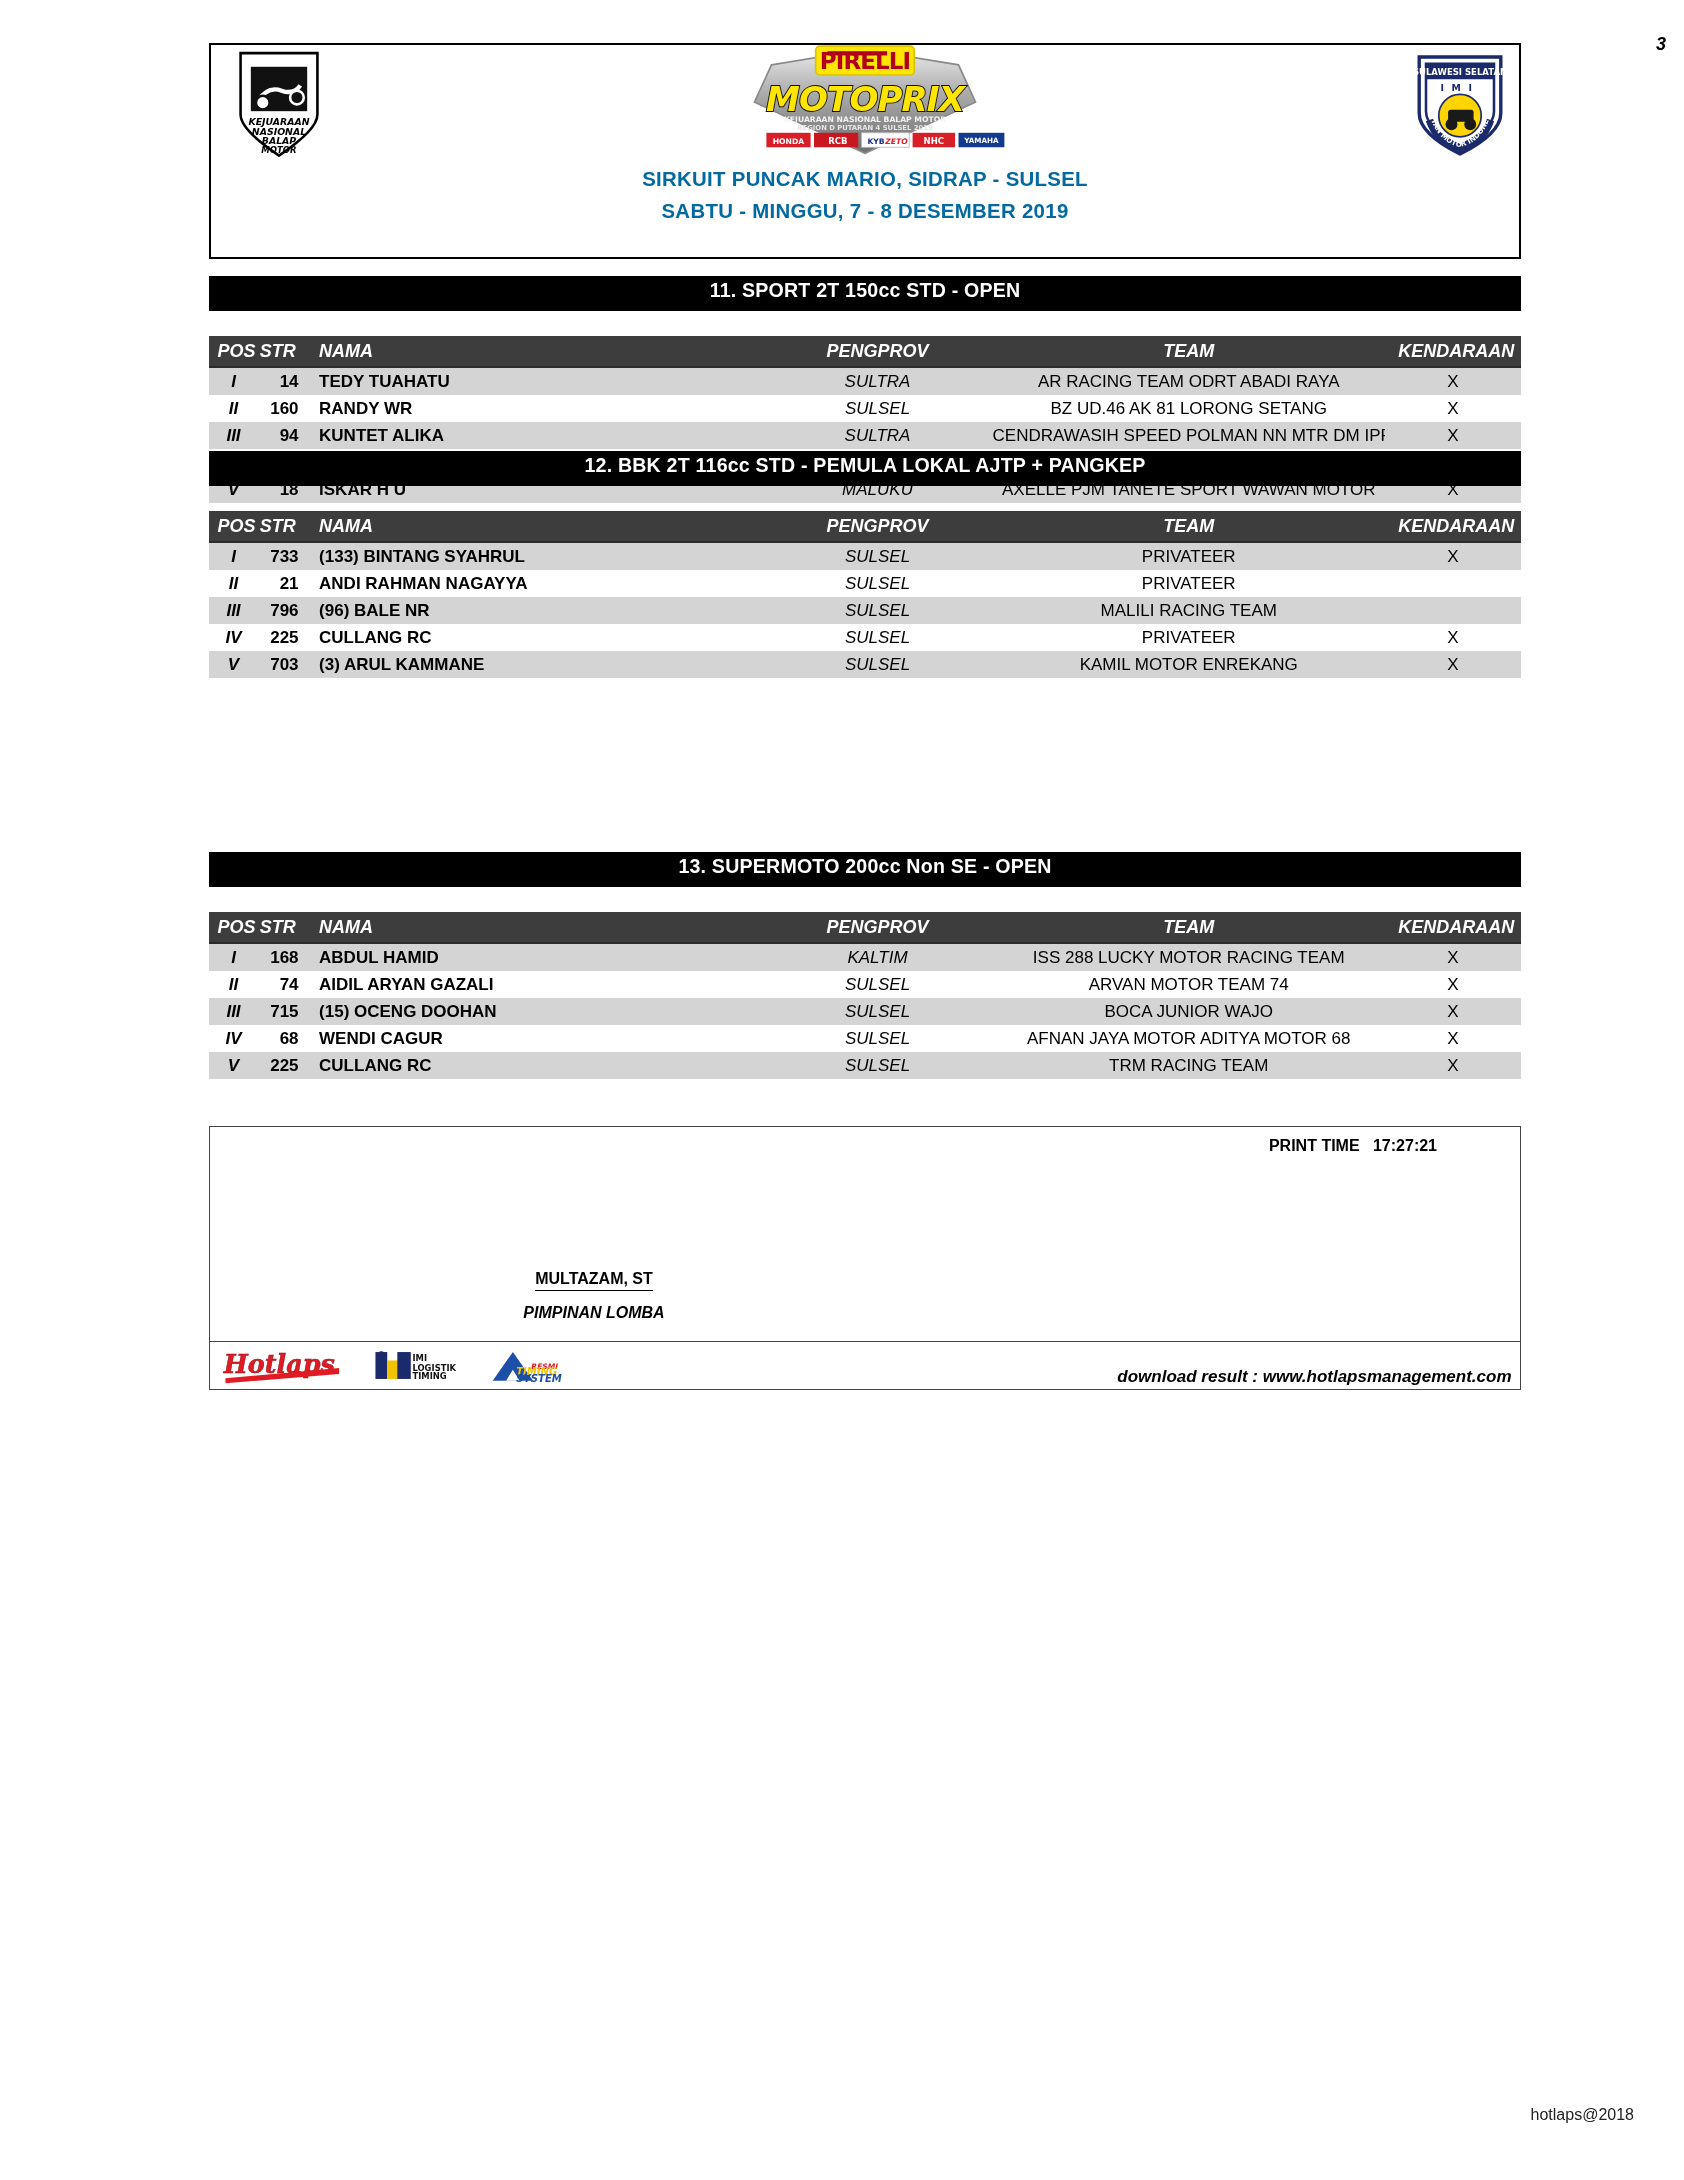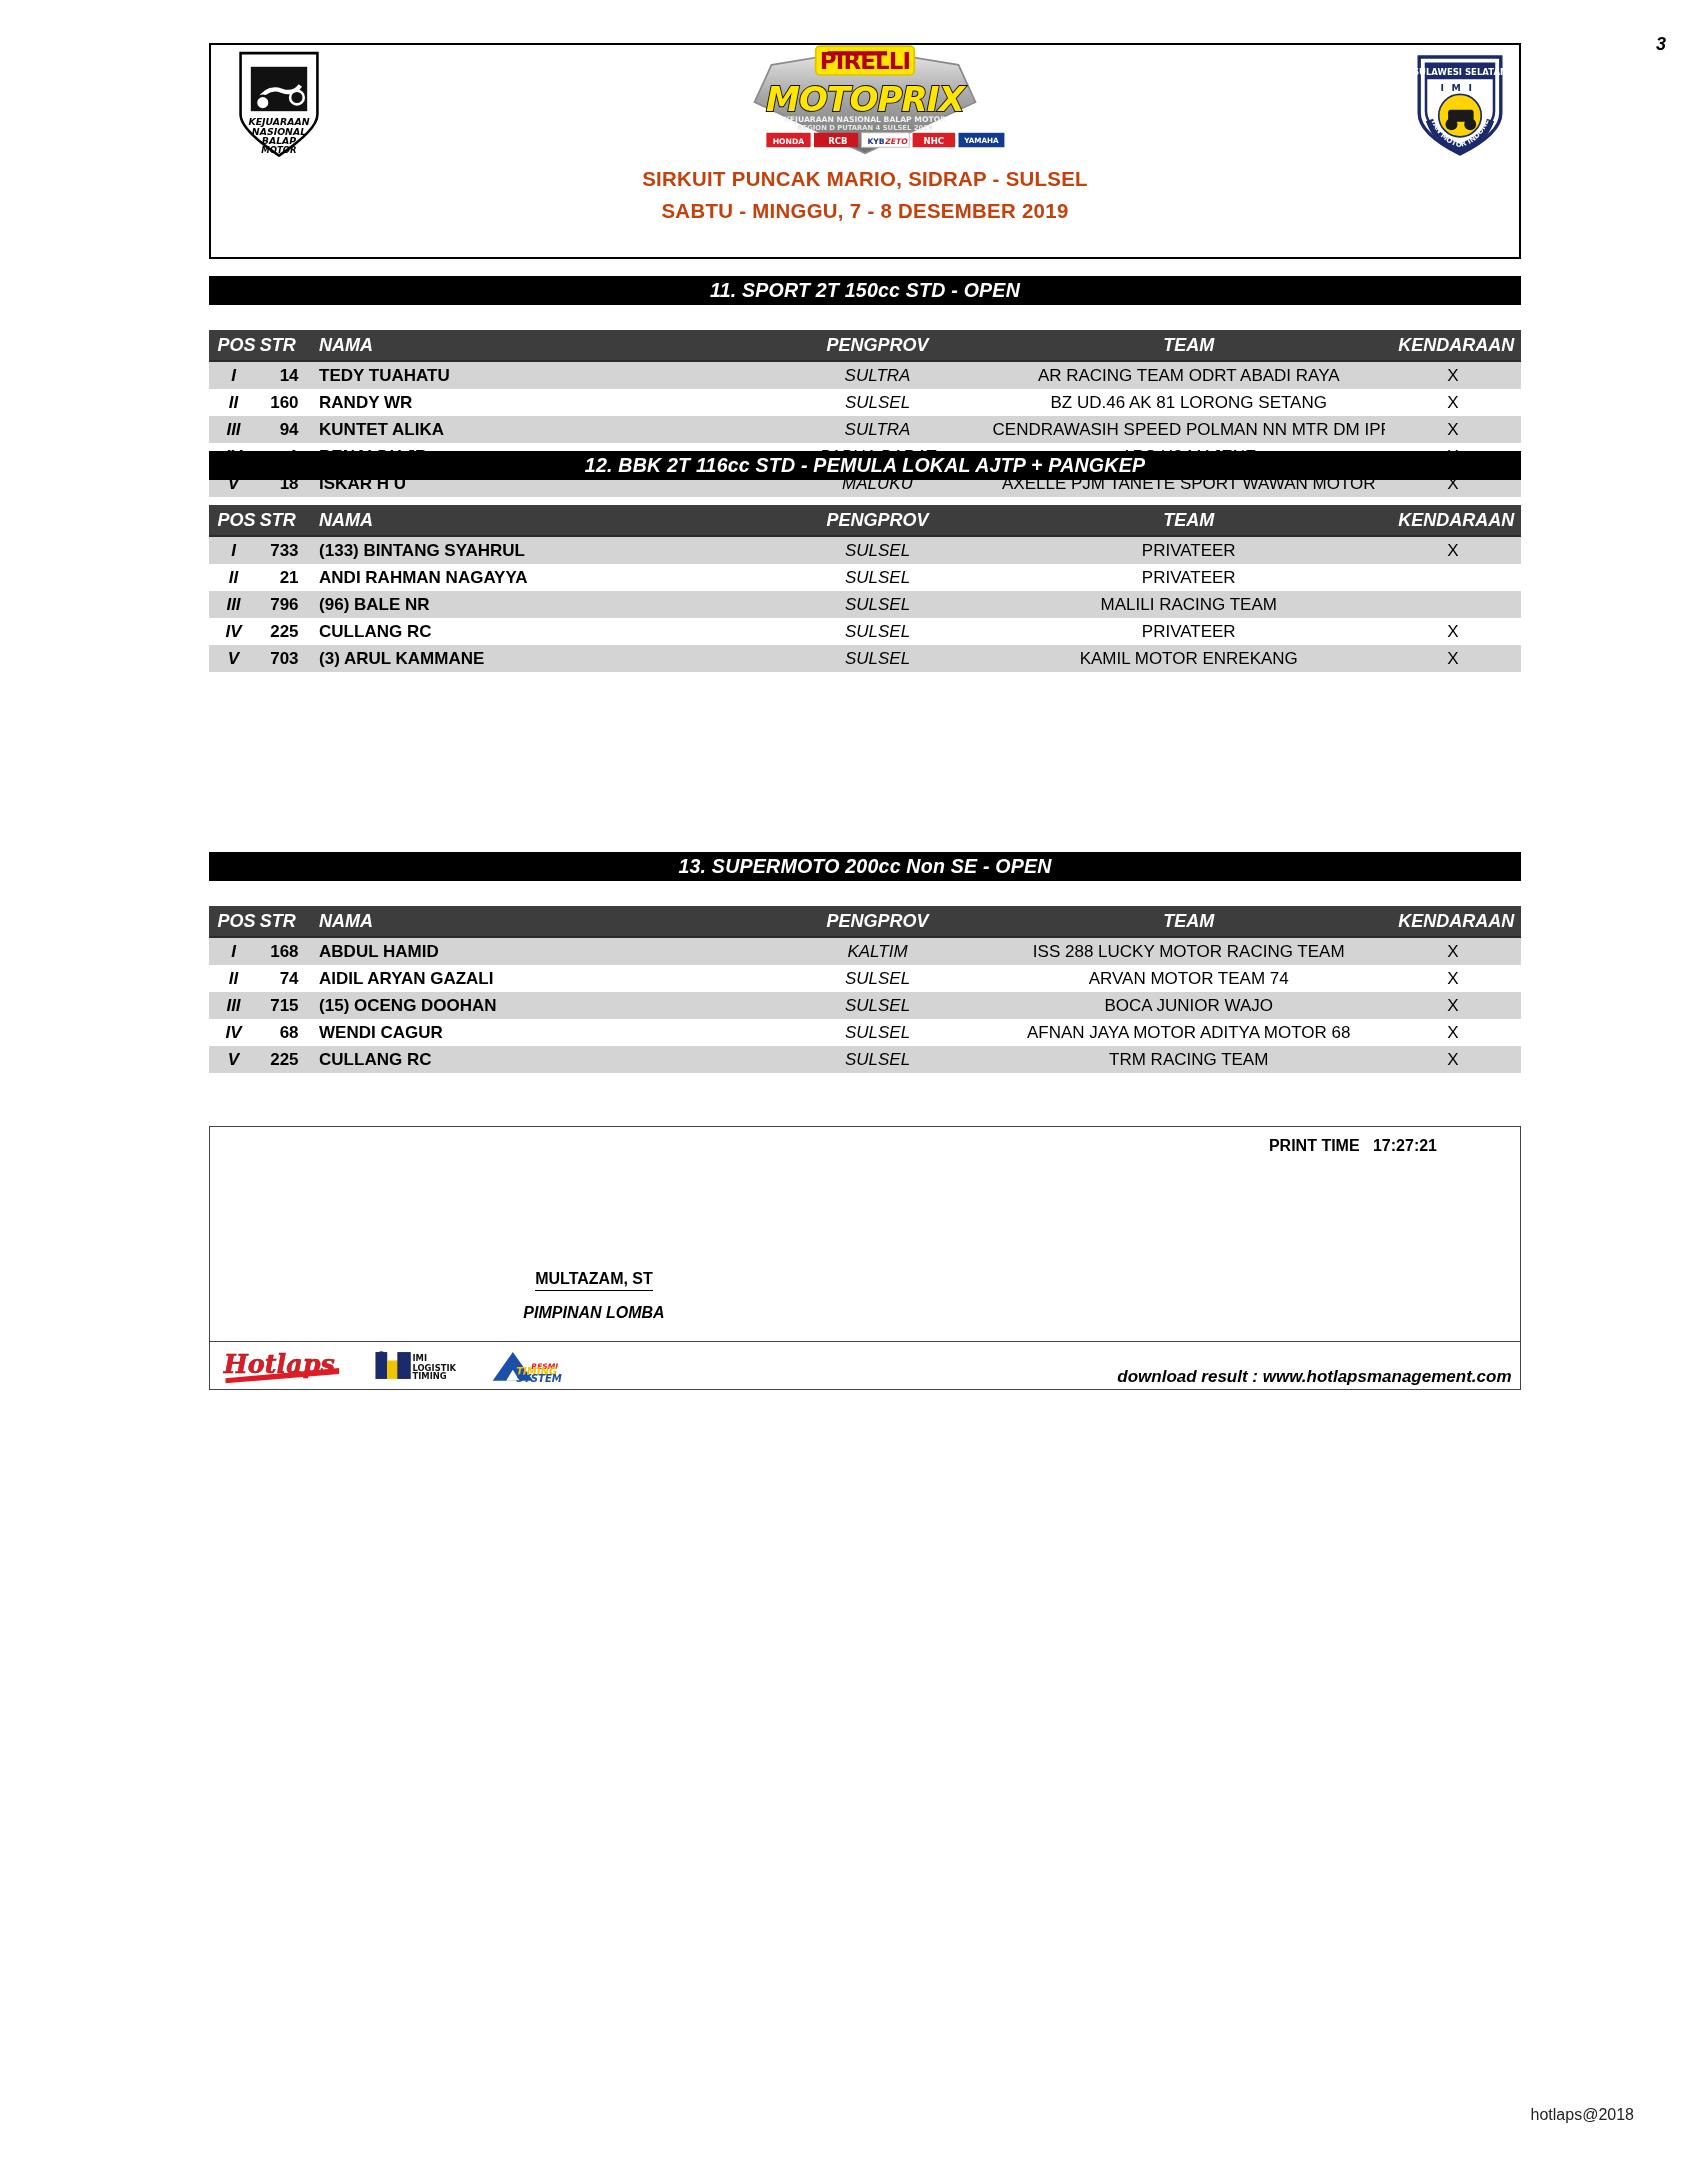--- a/index.html
+++ b/index.html
@@ -68,40 +68,39 @@
     height: 119px;
   }
 
   .event-line {
     position: absolute;
     left: 0;
     width: 100%;
     text-align: center;
     font-weight: bold;
     font-size: 20.4px;
-    color: #c2410c;
+    color: #0369a1;
     letter-spacing: 0.3px;
   }
   .event-line.l1 { top: 123px; }
   .event-line.l2 { top: 155px; }
 
   
   .section {
     position: absolute;
     left: 209px;
     width: 1312px;
   }
   .section-title {
     background: #000000;
     color: #ffffff;
     text-align: center;
     font-weight: bold;
-    font-style: italic;
     font-size: 19.6px;
-    height: 29px;
+    height: 35px;
     line-height: 29px;
     letter-spacing: 0.2px;
     overflow: hidden;
     white-space: nowrap;
   }
 
   
   table.results {
     width: 100%;
     border-collapse: collapse;

